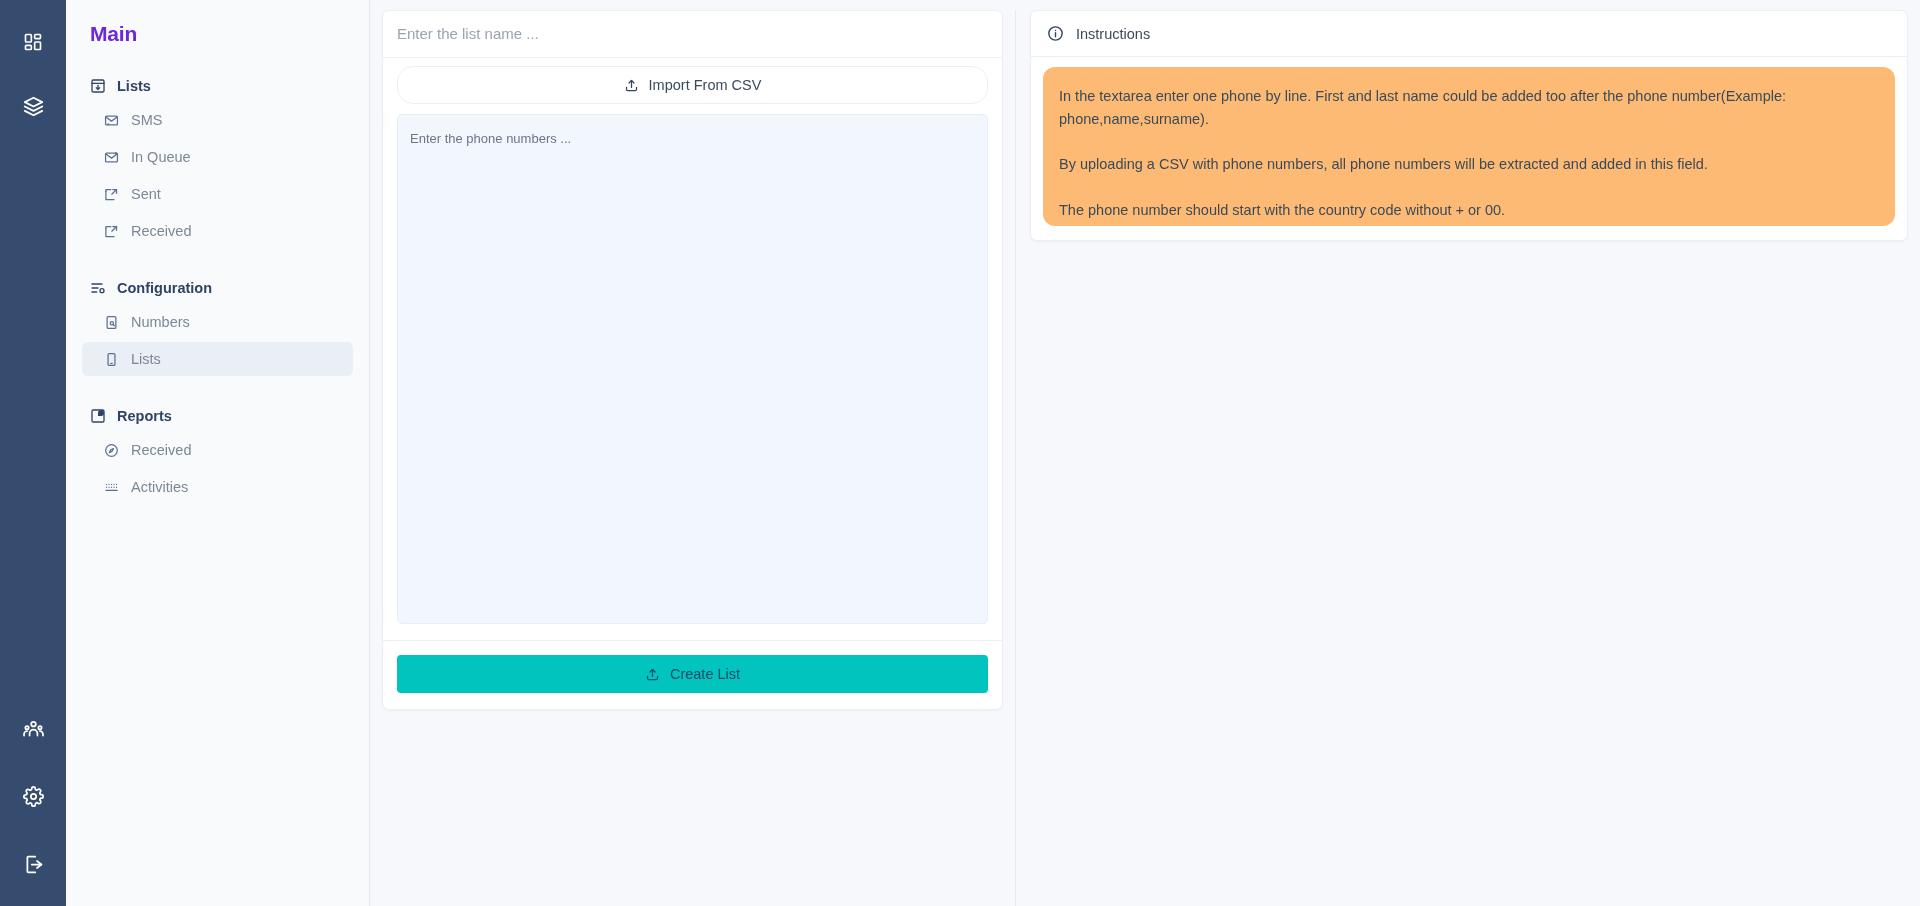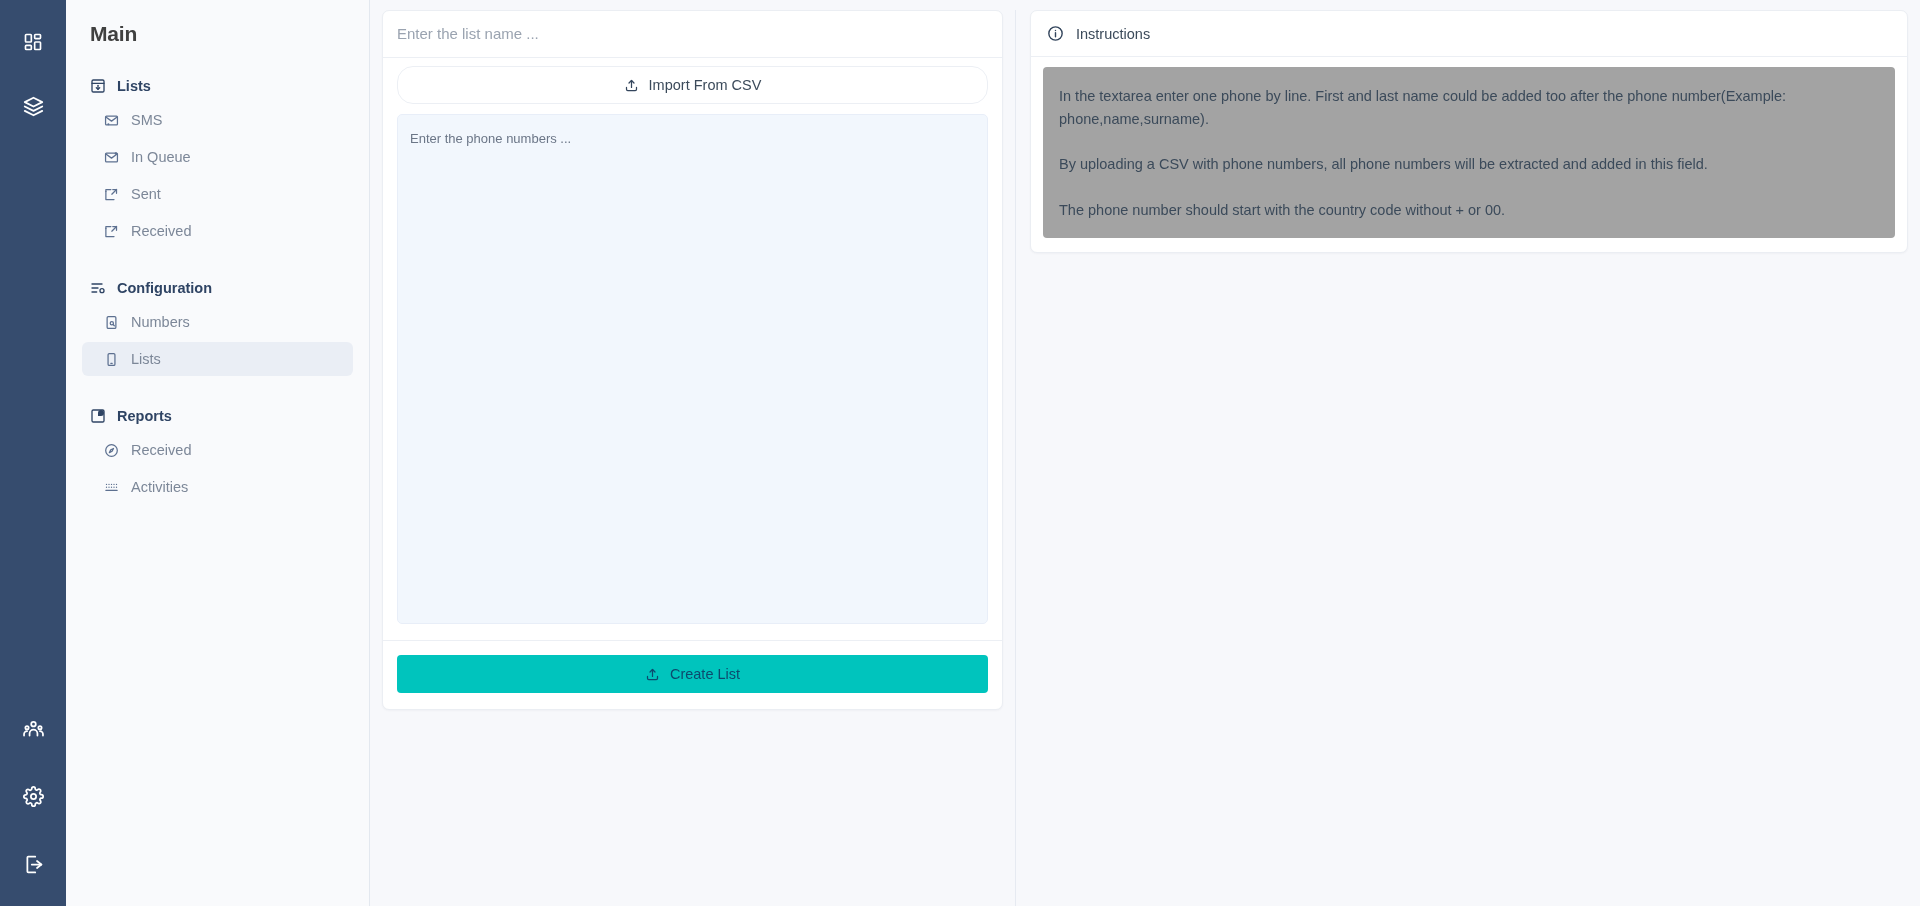--- a/index.html
+++ b/index.html
@@ -60,21 +60,21 @@
     width: 304px;
     min-width: 304px;
     background: #f9fafc;
     border-right: 1px solid #e3e8ef;
     padding: 0 16px;
     overflow: hidden;
   }
   .sidebar-title {
     font-size: 21px;
     font-weight: bold;
-    color: #404040;
+    color: #6d28d9;
     padding: 22px 8px 0 8px;
     letter-spacing: -0.2px;
   }
 
   .nav-group { margin-top: 26px; }
 
   .nav-head {
     display: flex;
     align-items: center;
     gap: 11px;
@@ -211,23 +211,23 @@
     gap: 12px;
     padding: 14px 16px;
     border-bottom: 1px solid #eceff4;
     font-size: 14.5px;
     color: #3b4a5a;
   }
   .instr-head .ico { display: flex; align-items: center; color: #33455c; }
 
   .instr-body { padding: 10px 12px 14px 12px; }
   .instr-panel {
-    background: #a3a3a3;
-    border-radius: 4px;
-    padding: 18px 16px 16px 16px;
+    background: #fdba74;
+    border-radius: 12px;
+    padding: 18px 16px 4px 16px;
   }
   .instr-p {
     font-size: 14.5px;
     line-height: 1.6;
     color: #3b4a5a;
   }
   .instr-p + .instr-p { margin-top: 22px; }
 </style>
 </head>
 <body>

